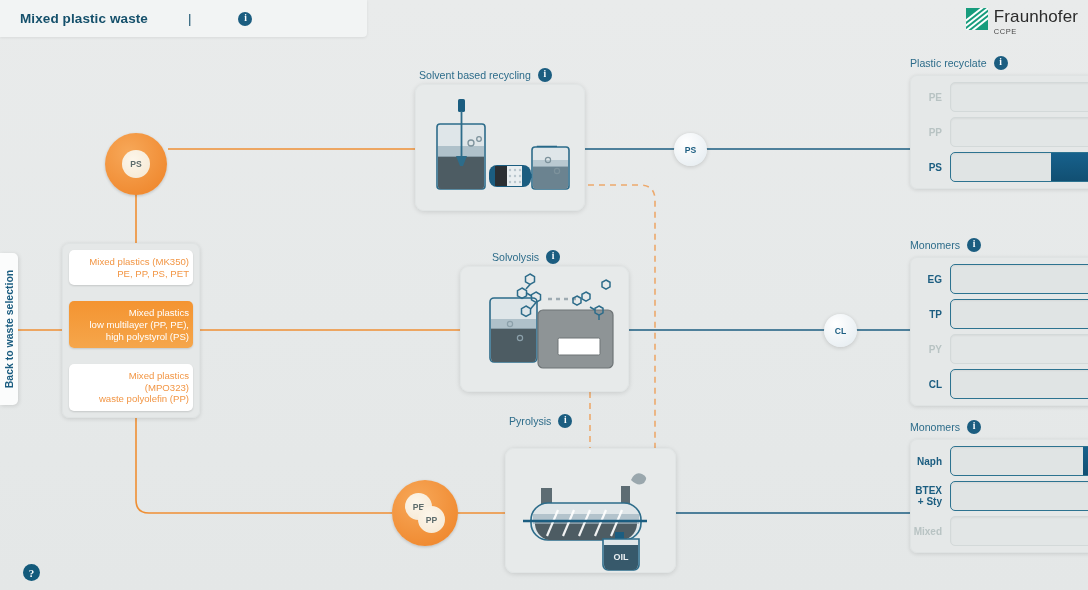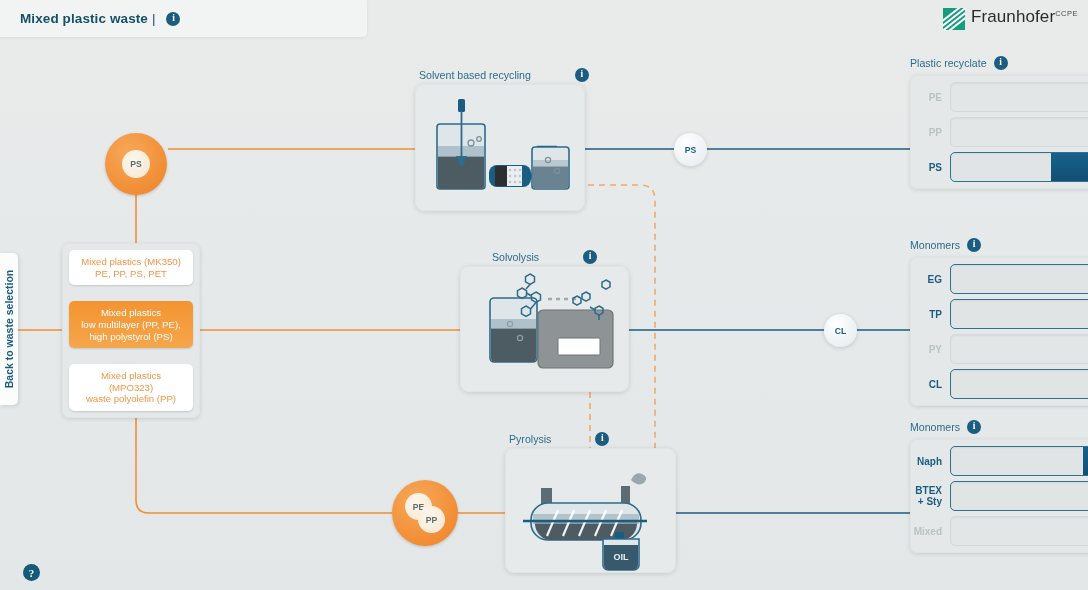--- a/index.html
+++ b/index.html
@@ -17,20 +17,21 @@
       linear-gradient(180deg,#e9ebeb 0%,#e6e9e9 55%,#e4e7e7 100%); }
 
   
   .topbar{
     position:absolute; left:0; top:0; width:367px; height:37px;
     background:#f2f4f4;
     border-bottom-right-radius:4px;
     display:flex; align-items:center; padding-left:20px;
     box-shadow:0 1px 3px rgba(0,0,0,.07);
     z-index:30;
+    gap:36px;
   }
   .topbar .t1{ font-weight:bold; font-size:13.5px; color:#15506b; letter-spacing:.1px;}
   .topbar .sep{ color:#15506b; font-size:13.5px; margin:0 4px; }
   .topbar .t2{ font-size:13.5px; color:#15506b; }
 
   .info-dot{
     display:inline-flex; align-items:center; justify-content:center;
     width:14px;height:14px;border-radius:50%;
     background:#1b5d80; color:#fff; font-size:9.5px; font-weight:bold;
     font-family:"Liberation Serif", serif;
@@ -39,21 +40,21 @@
   }
 
   
   .logo{ position:absolute; right:10px; top:8px; display:flex; align-items:flex-start; z-index:30;}
   .logo-mark{ width:22px;height:22px;background:#179c7d; position:relative; overflow:hidden; margin-right:6px;}
   .logo-mark i{ position:absolute; background:#fff; width:34px;height:2.4px; left:-6px; transform:rotate(-38deg); }
   .logo-mark i:nth-child(1){ top:3px; }
   .logo-mark i:nth-child(2){ top:8px; }
   .logo-mark i:nth-child(3){ top:13px; }
   .logo-mark i:nth-child(4){ top:18px; }
-  .logo-txt{ display:flex; }
+  .logo-txt{ display:flex; flex-direction:column; }
   .logo-name{ font-size:17px; color:#2b2b2b; line-height:18px; letter-spacing:.1px;}
   .logo-sub{ font-size:7.5px; color:#4a4a4a; text-align:left; letter-spacing:.5px; margin-top:1px;}
 
   
   .backtab{
     position:absolute; left:0; top:253px; width:18px; height:152px;
     background:#fbfcfc; border-radius:0 5px 5px 0;
     box-shadow:1px 1px 4px rgba(0,0,0,.12);
     z-index:20;
   }
@@ -76,32 +77,32 @@
 
   
   .waste-panel{
     position:absolute; left:62px; top:243px; width:138px; height:175px;
     background:#e5e8e8; border-radius:7px;
     box-shadow:0 1px 4px rgba(0,0,0,.13), inset 0 0 0 1px #dfe3e3;
     z-index:12; padding:7px;
     display:flex; flex-direction:column; justify-content:space-between;
   }
   .wcard{
-    border-radius:5px; padding:6px 4px; text-align:center;
+    border-radius:5px; padding:6px 4px; text-align:right;
     font-size:9.6px; line-height:11.6px;
     background:#fff; color:#f29645;
     box-shadow:0 1px 2px rgba(0,0,0,.14);
     cursor:pointer;
   }
   .wcard.sel{ background:linear-gradient(180deg,#f49431,#f5a64b); color:#fff; }
   .wcard .l1{ display:block; }
 
   
   .proc-label{
-    position:absolute; font-size:10.6px; color:#2d6c8a; display:flex; align-items:center; z-index:14;gap:37px;
+    position:absolute; font-size:10.6px; color:#2d6c8a; display:flex; align-items:center; z-index:14;
   }
   .procbox{
     position:absolute; background:#e7eaea; border-radius:9px;
     box-shadow:0 1px 5px rgba(0,0,0,.13), inset 0 0 0 1px #e1e5e5;
     z-index:12;
   }
 
   
   .onode{
     position:absolute; border-radius:50%;
@@ -311,21 +312,21 @@
         <polygon points="146,14 150,16.3 150,20.9 146,23.2 142,20.9 142,16.3"></polygon>
         <polygon points="126,26 130,28.3 130,32.9 126,35.2 122,32.9 122,28.3"></polygon>
         <polygon points="117,30 121,32.3 121,36.9 117,39.2 113,36.9 113,32.3"></polygon>
         <polygon points="139,40 143,42.3 143,46.9 139,49.2 135,46.9 135,42.3"></polygon>
         <line x1="139" y1="49.2" x2="139" y2="54"></line>
         <line x1="135" y1="44" x2="130" y2="41"></line>
       </g>
     </svg>
   </div>
 
-  <div class="proc-label" style="left:509px;top:432px;">
+  <div class="proc-label" style="left:509px;top:414px;">
     <span>Pyrolysis</span>
     <span class="info-dot">i</span>
   </div>
   <div class="procbox" style="left:505px;top:448px;width:171px;height:125px;">
     <svg class="art" width="171" height="125" viewBox="0 0 171 125">
 
       <rect x="36" y="40" width="11" height="17" fill="#5d6c73"></rect>
       <rect x="116" y="38" width="9" height="19" fill="#5d6c73"></rect>
 
       <path d="M126 32 q4 -9 11 -6 q7 3 2 9 q-6 4 -13 -3 Z" fill="#9aa7ad"></path>

